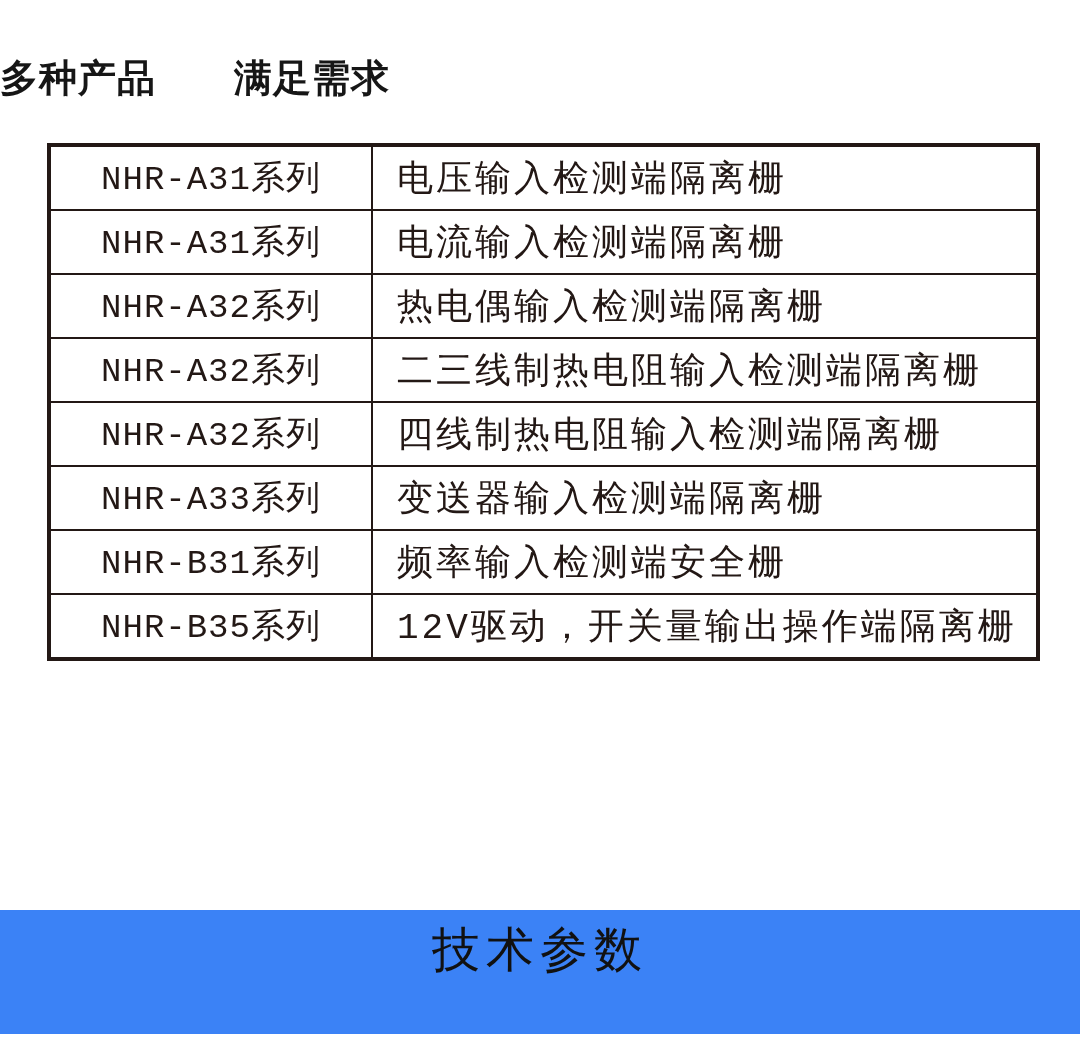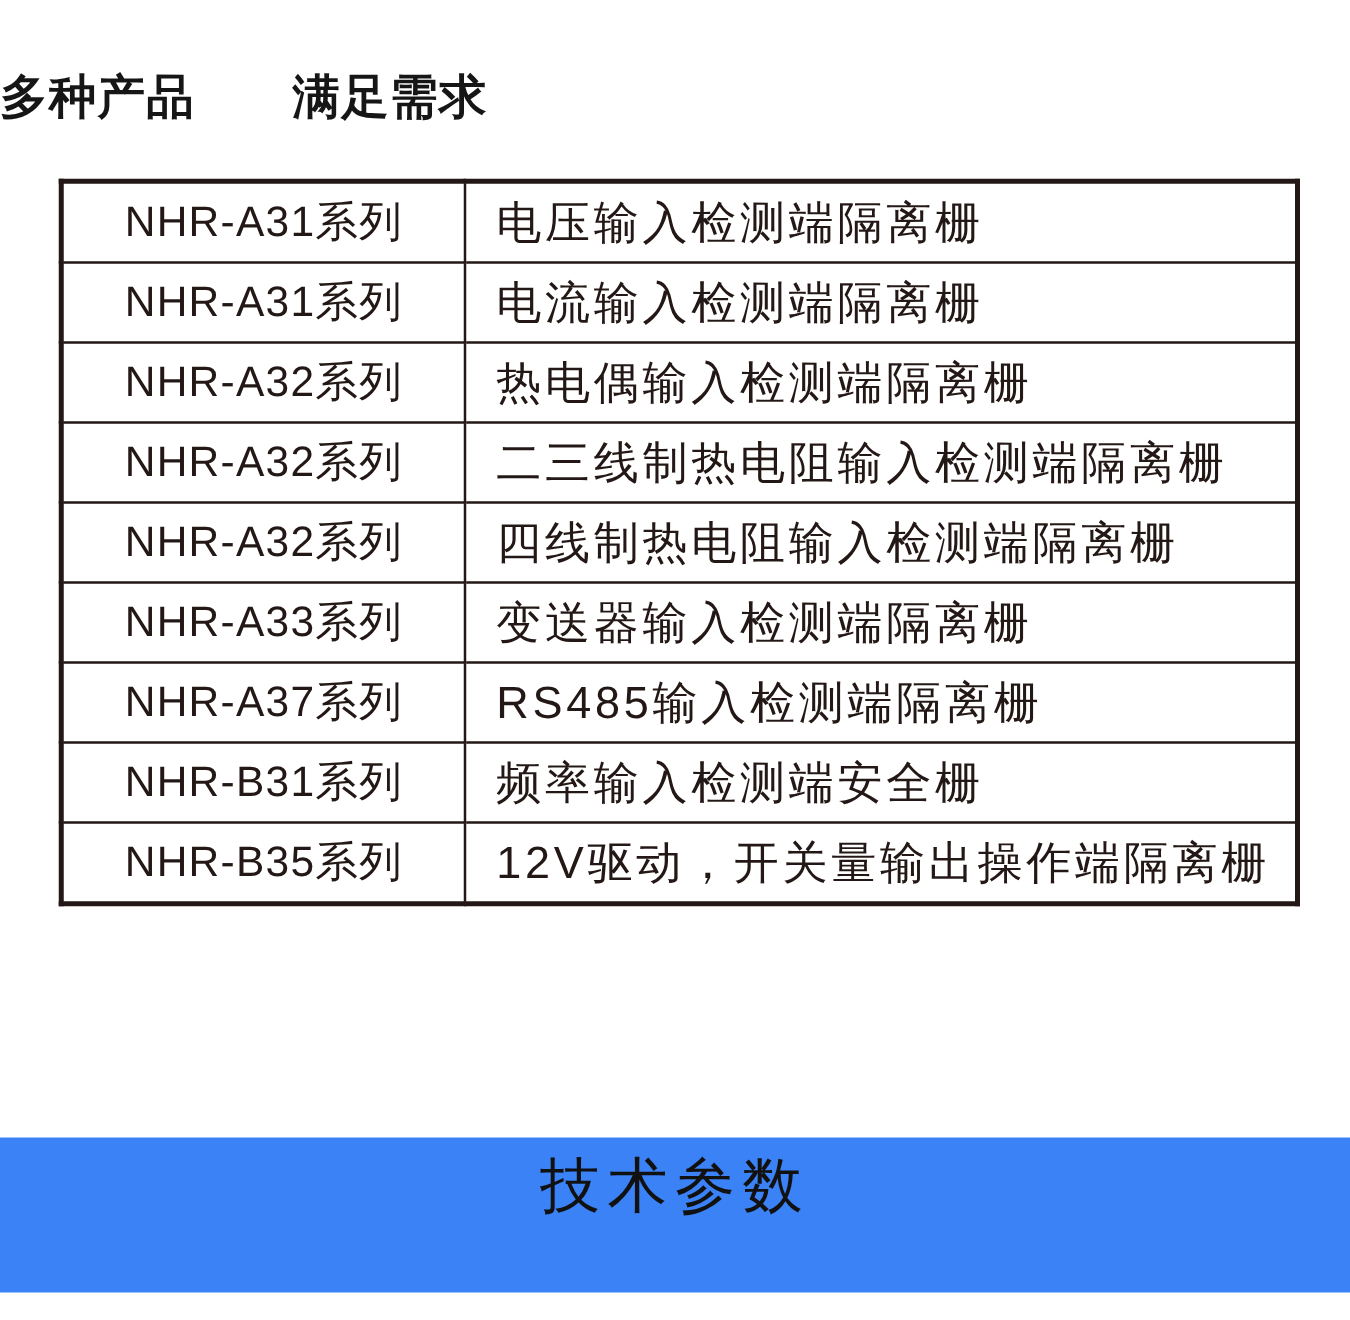--- a/index.html
+++ b/index.html
@@ -29,21 +29,21 @@
     white-space: pre;
   }
   .product-table {
     position: absolute;
     left: 47px;
     top: 143px;
     width: 993px;
     border-collapse: collapse;
     table-layout: fixed;
     border: 4px solid #231815;
-    font-family: Liberation Sans, sans-serif;
+    font-family: Liberation Mono, monospace;
     color: #231815;
   }
   .product-table td {
     border: 2px solid #231815;
     height: 62px;
     padding: 0;
     vertical-align: middle;
     background: #ffffff;
   }
   .col-series {
@@ -109,24 +109,20 @@
       </tr>
       <tr>
         <td class="col-series">NHR-A32系列</td>
         <td class="col-desc">四线制热电阻输入检测端隔离栅</td>
       </tr>
       <tr>
         <td class="col-series">NHR-A33系列</td>
         <td class="col-desc">变送器输入检测端隔离栅</td>
       </tr>
       <tr>
-        <td class="col-series">NHR-A37系列</td>
-        <td class="col-desc">RS485输入检测端隔离栅</td>
-      </tr>
-      <tr>
         <td class="col-series">NHR-B31系列</td>
         <td class="col-desc">频率输入检测端安全栅</td>
       </tr>
       <tr>
         <td class="col-series">NHR-B35系列</td>
         <td class="col-desc">12V驱动，开关量输出操作端隔离栅</td>
       </tr>
     </tbody>
 </table>
 

